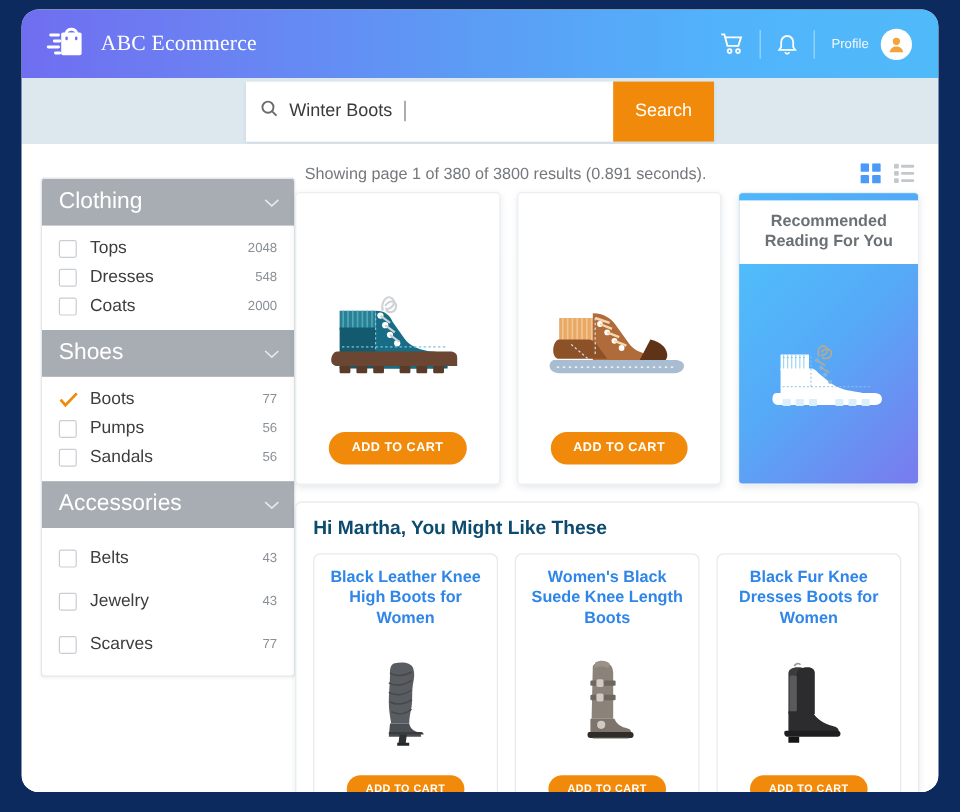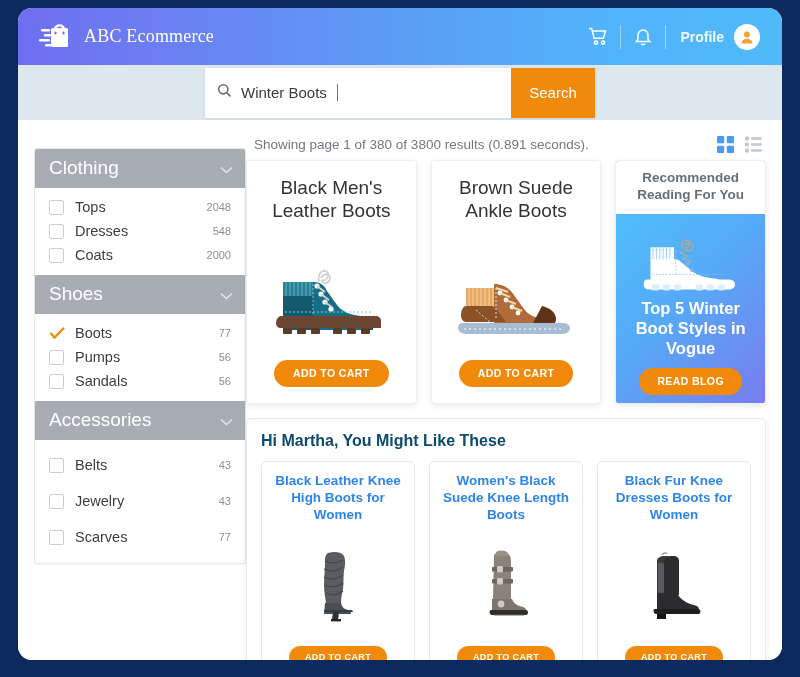--- a/index.html
+++ b/index.html
@@ -32,21 +32,21 @@
     display: flex;
     align-items: center;
     padding: 0 22px 0 20px;
     flex: 0 0 57px;
   }
   .brand { display: flex; align-items: center; gap: 12px; font-family: Liberation Serif, serif; }
   .brand-title { color: #ffffff; font-size: 18px; letter-spacing: .2px; }
   .header-right { margin-left: auto; display: flex; align-items: center; gap: 0; }
   .hdr-icon { width: 44px; display: flex; align-items: center; justify-content: center; }
   .hdr-sep { width: 1px; height: 24px; background: rgba(255,255,255,.45); }
-  .profile-label { color: #f2f7ff; font-size: 14px; font-weight: bold; margin: 0 10px 0 14px; }
+  .profile-label { color: #f2f7ff; font-size: 11px; font-weight: normal; margin: 0 10px 0 14px; }
   .avatar {
     width: 26px; height: 26px; border-radius: 50%;
     background: #ffffff; display: flex; align-items: center; justify-content: center;
   }
 
   
   .search-strip {
     background: #dde7ee;
     flex: 0 0 55px;
     display: flex; align-items: center; justify-content: center;
@@ -347,21 +347,20 @@
               <rect x="0" y="12.5" width="4" height="4" rx="1" fill="#c3c8cd"></rect>
               <rect x="5.8" y="13.3" width="11.2" height="2.4" rx="1.1" fill="#c3c8cd"></rect>
             </svg>
           </span>
         </span>
       </div>
 
       <div class="product-row">
 
         <div class="pcard">
-          <div class="pcard-title">Black Men's Leather Boots</div>
           <div class="pcard-art">
             <svg width="140" height="95" viewBox="0 0 140 95">
               <path d="M22 38h30v16H22z" fill="#2c7f92"></path>
               <g stroke="#4aa8bb" stroke-width="1.4">
                 <path d="M25 38v16M29 38v16M33 38v16M37 38v16M41 38v16M45 38v16M49 38v16"></path>
               </g>
               <path d="M22 52h34c3 0 5 2 7 4l12 9c8 6 18 8 28 9 6 .6 9 3 9 7v5H22z" fill="#145a6e"></path>
               <path d="M52 38c8 0 12 4 14 9l10 14c5 7 14 10 24 11 6 .6 9 3 9 7v7H52z" fill="#176d85"></path>
               <path d="M20 72h94c4 0 6 2 6 5v7H20c-3 0-5-2-5-5s2-7 5-7z" fill="#6b4632"></path>
               <g fill="#5a3a29">
@@ -385,21 +384,20 @@
               </g>
               <g stroke="#7fc4d4" stroke-width="1" stroke-dasharray="2 2" fill="none">
                 <path d="M24 68h86M52 40v30"></path>
               </g>
             </svg>
           </div>
           <button class="btn-cart">ADD TO CART</button>
         </div>
 
         <div class="pcard">
-          <div class="pcard-title">Brown Suede Ankle Boots</div>
           <div class="pcard-art">
             <svg width="140" height="95" viewBox="0 0 140 95">
               <path d="M20 44h28v20H20z" fill="#e8a866"></path>
               <g stroke="#f3c58f" stroke-width="1.4">
                 <path d="M23 44v20M27 44v20M31 44v20M35 44v20M39 44v20M43 44v20M47 44v20"></path>
               </g>
               <path d="M48 40c10 0 16 5 20 11l10 14c4 6 12 9 20 10 6 .6 9 3 9 7v4H48z" fill="#b06b3a"></path>
               <path d="M20 62h24c4 0 6 2 8 5l8 11h-40c-3 0-5-3-5-7s2-9 5-9z" fill="#8d5128"></path>
               <path d="M96 62c8 2 13 6 14 12 .5 4-2 7-6 7H86z" fill="#5e3318"></path>
               <path d="M16 79h100c5 0 8 2 8 5s-3 6-8 6H20c-5 0-8-3-8-6s2-5 4-5z" fill="#a8bdd1"></path>
@@ -452,22 +450,20 @@
                 <g stroke="#b9a98e" stroke-width="1.6" fill="none">
                   <path d="M58 36l8 5M62 43l8 5"></path>
                   <path d="M60 32c-3-8 3-13 7-9s-2 9-5 7"></path>
                   <path d="M62 28c5-6 11-3 10 2s-8 5-9 2"></path>
                 </g>
                 <g stroke="#8fc3e8" stroke-width="1" stroke-dasharray="2 2" fill="none">
                   <path d="M24 62h86M52 32v30M24 33h24"></path>
                 </g>
               </svg>
             </div>
-            <div class="promo-title">Top 5 Winter Boot Styles in Vogue</div>
-            <button class="btn-blog">READ BLOG</button>
           </div>
         </div>
 
       </div>
 
       <div class="reco-panel">
         <div class="reco-heading">Hi Martha, You Might Like These</div>
         <div class="reco-row">
 
           <div class="rcard">

